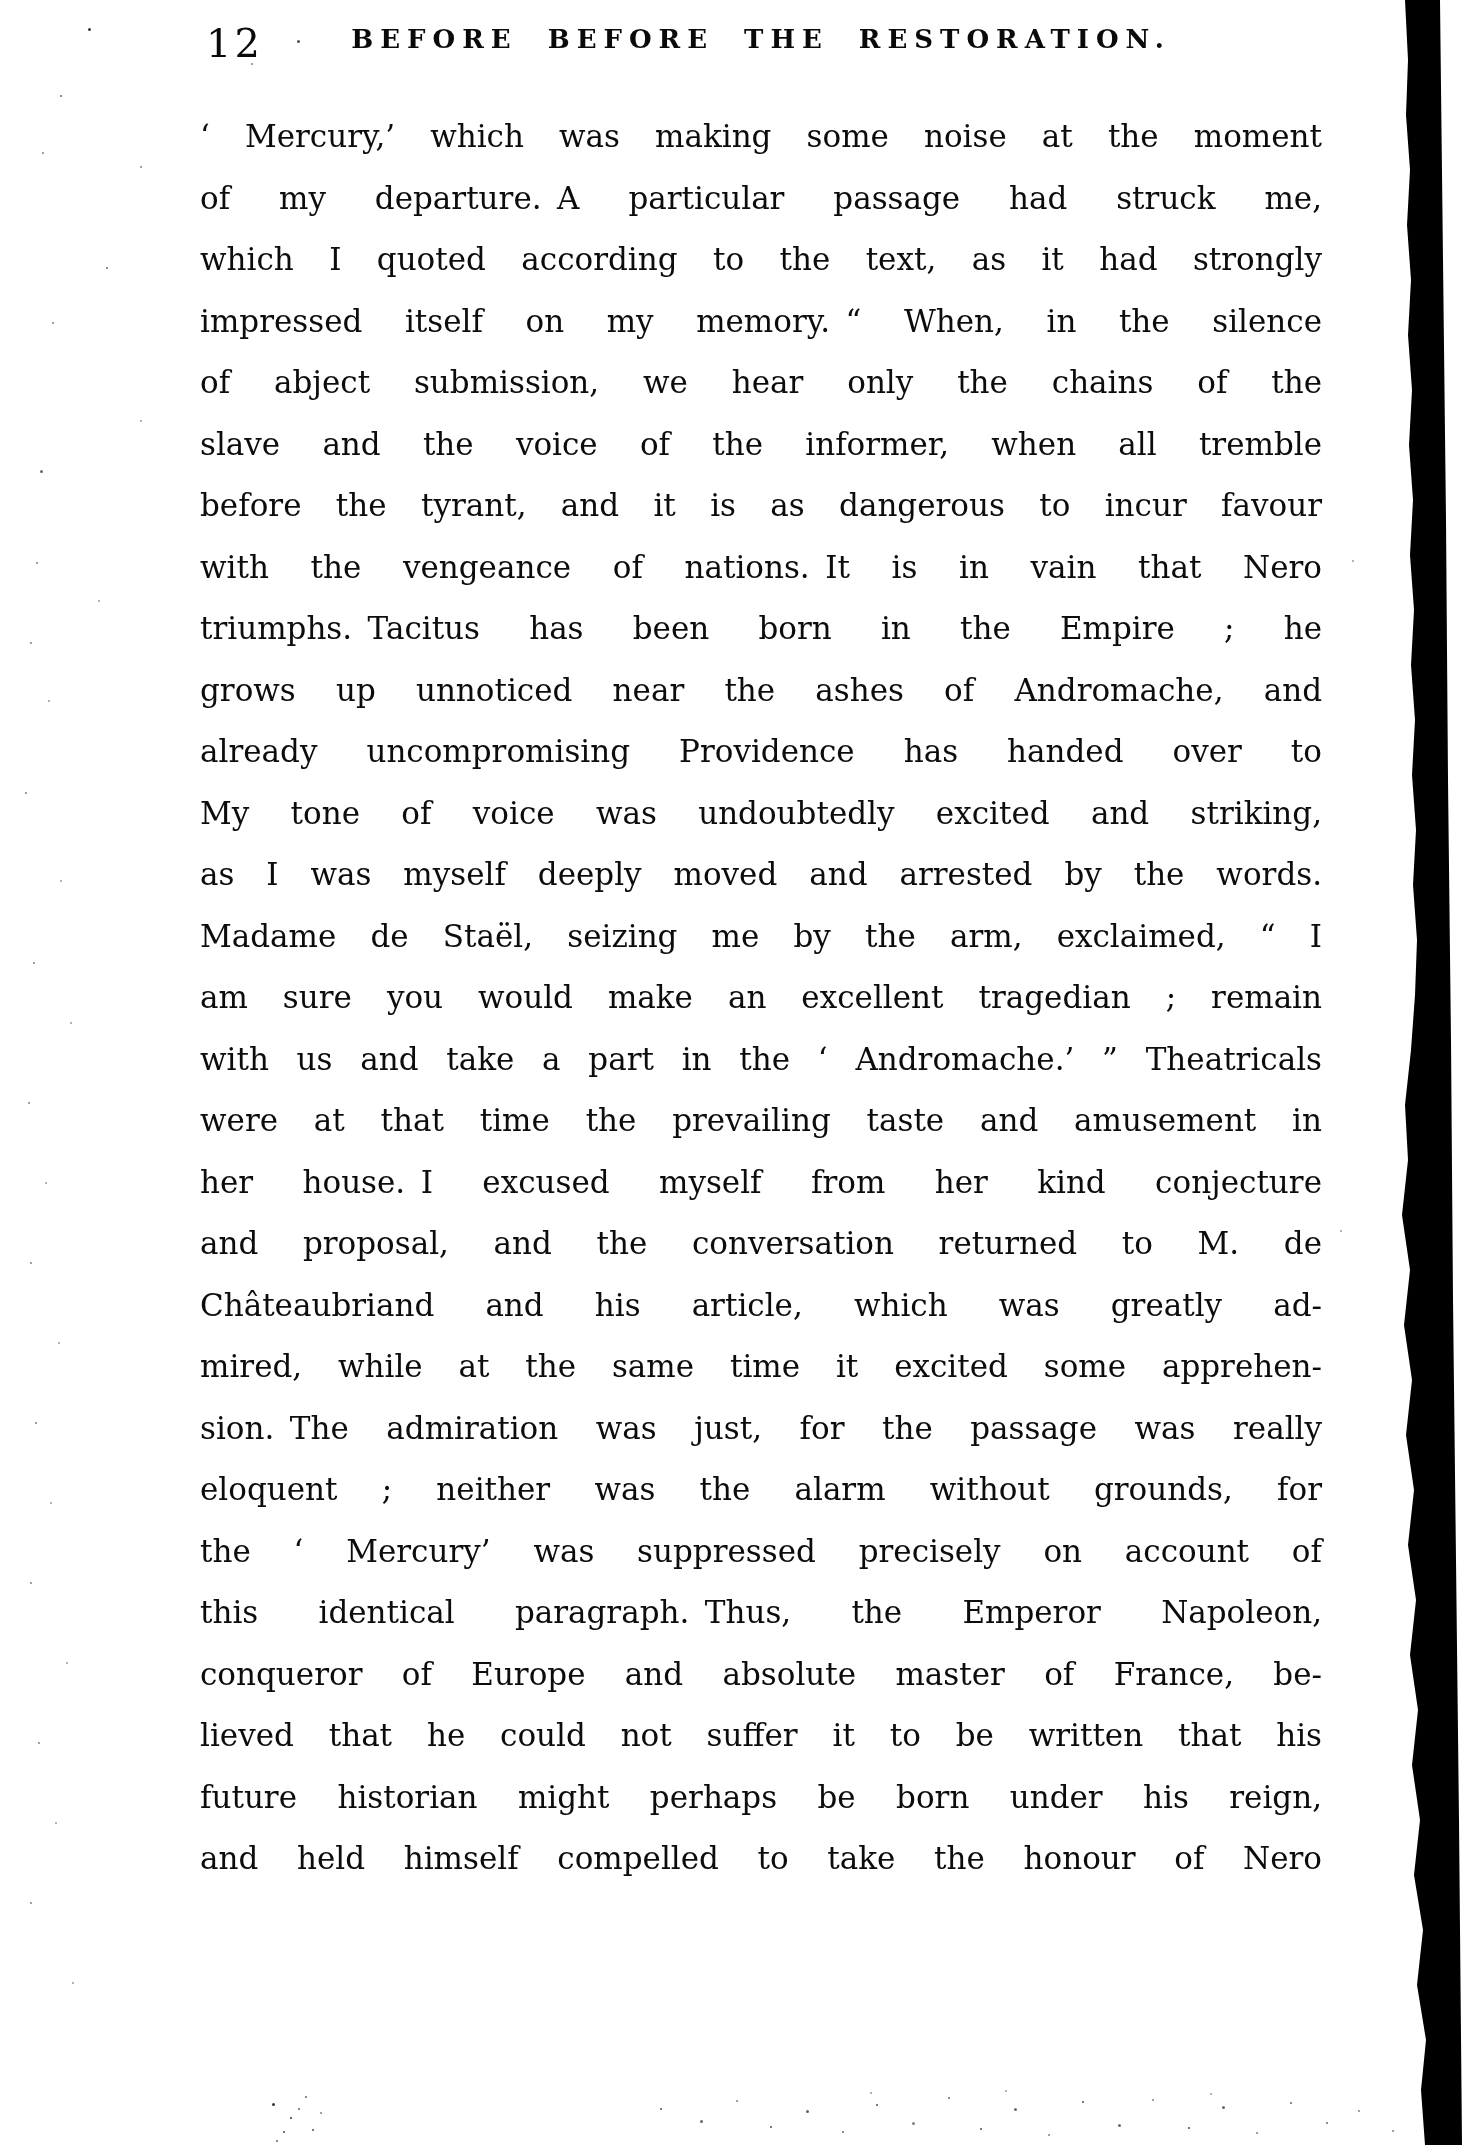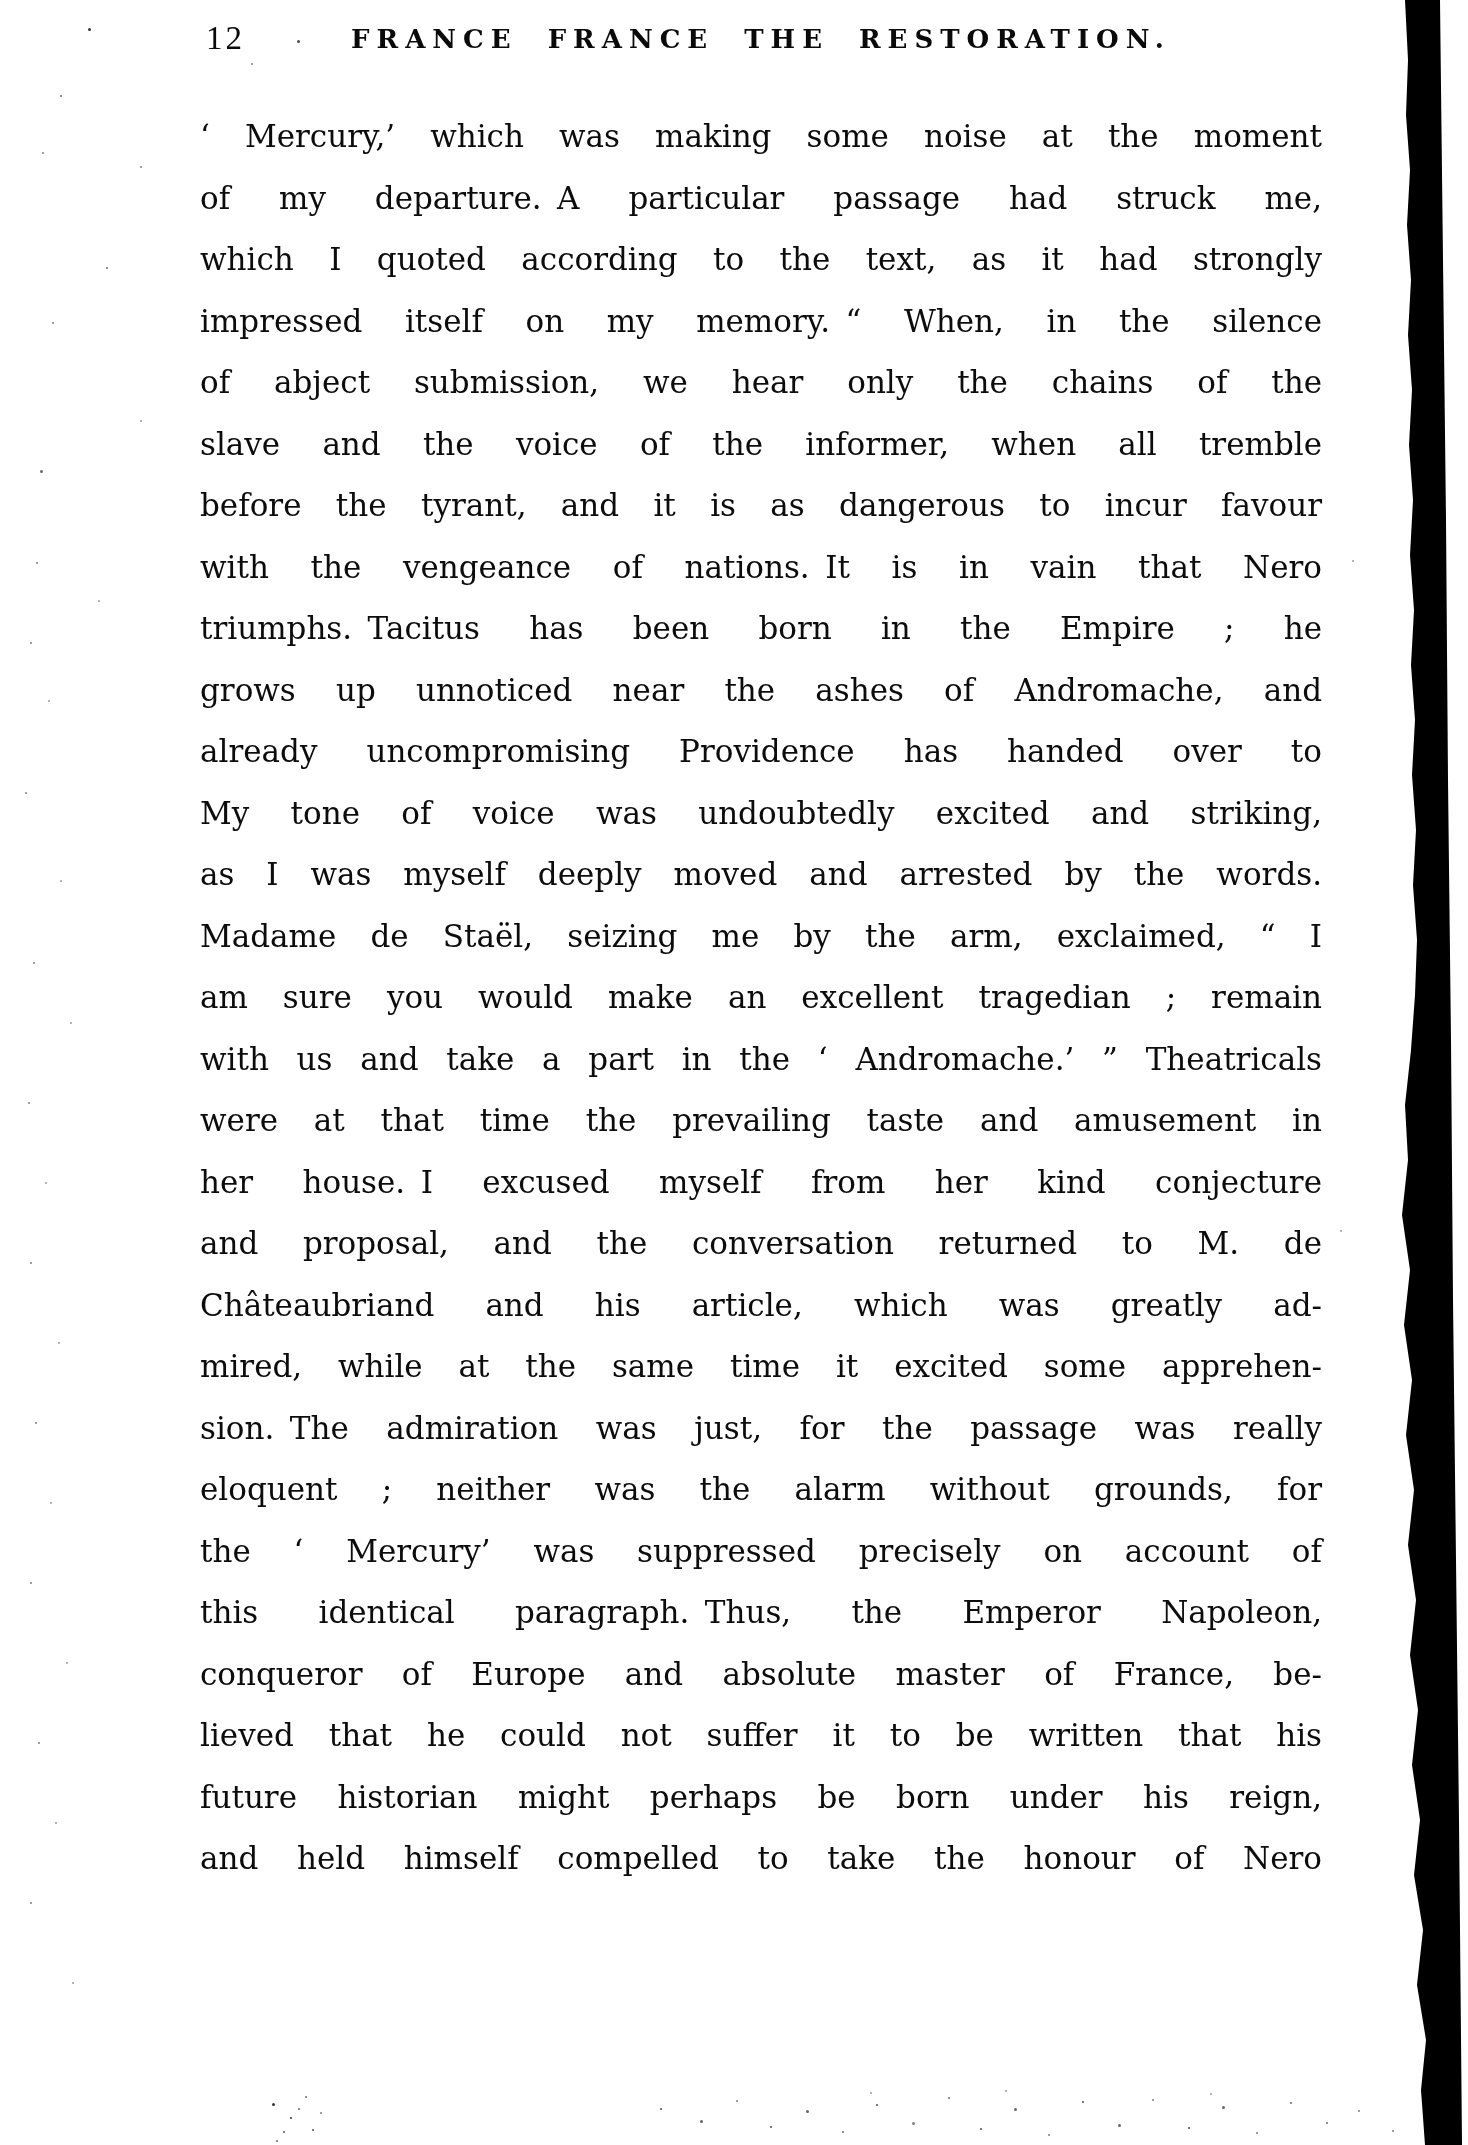--- a/index.html
+++ b/index.html
@@ -10,21 +10,21 @@
     overflow: hidden;
     font-family: "DejaVu Serif", "Liberation Serif", serif;
     color: #0d0d0d;
   }
   .page { position: absolute; inset: 0; }
 
   
   .header { position: absolute; left: 200px; top: 14px; width: 1122px; height: 46px; }
   .pagenum {
     position: absolute; left: 6px; top: 6px;
-    font-size: 33px; letter-spacing: 3px; color: #0a0a0a; font-family: Liberation Serif, serif;
+    font-size: 40px; letter-spacing: 3px; color: #0a0a0a;
   }
   .runhead {
     position: absolute; left: 0; right: 0; top: 10px;
     text-align: center;
     font-size: 26px; font-weight: bold;
     letter-spacing: 7px; word-spacing: 14px;
     color: #0a0a0a;
     white-space: nowrap;
   }
 
@@ -48,21 +48,21 @@
   .noise { position: absolute; inset: 0; pointer-events: none; }
   .noise i { position: absolute; background: #000; border-radius: 50%; display: block; }
 </style>
 </head>
 <body>
 
 <div class="page">
 
   <header class="header">
     <span class="pagenum">12</span>
-    <span class="runhead">FRANCE FRANCE THE RESTORATION.</span>
+    <span class="runhead">BEFORE BEFORE THE RESTORATION.</span>
   </header>
 
   <main class="text-block" id="text-block">
       <div class="line">‘ Mercury,’ which was making some noise at the moment</div>
       <div class="line">of my departure. A particular passage had struck me,</div>
       <div class="line">which I quoted according to the text, as it had strongly</div>
       <div class="line">impressed itself on my memory. “ When, in the silence</div>
       <div class="line">of abject submission, we hear only the chains of the</div>
       <div class="line">slave and the voice of the informer, when all tremble</div>
       <div class="line">before the tyrant, and it is as dangerous to incur favour</div>

